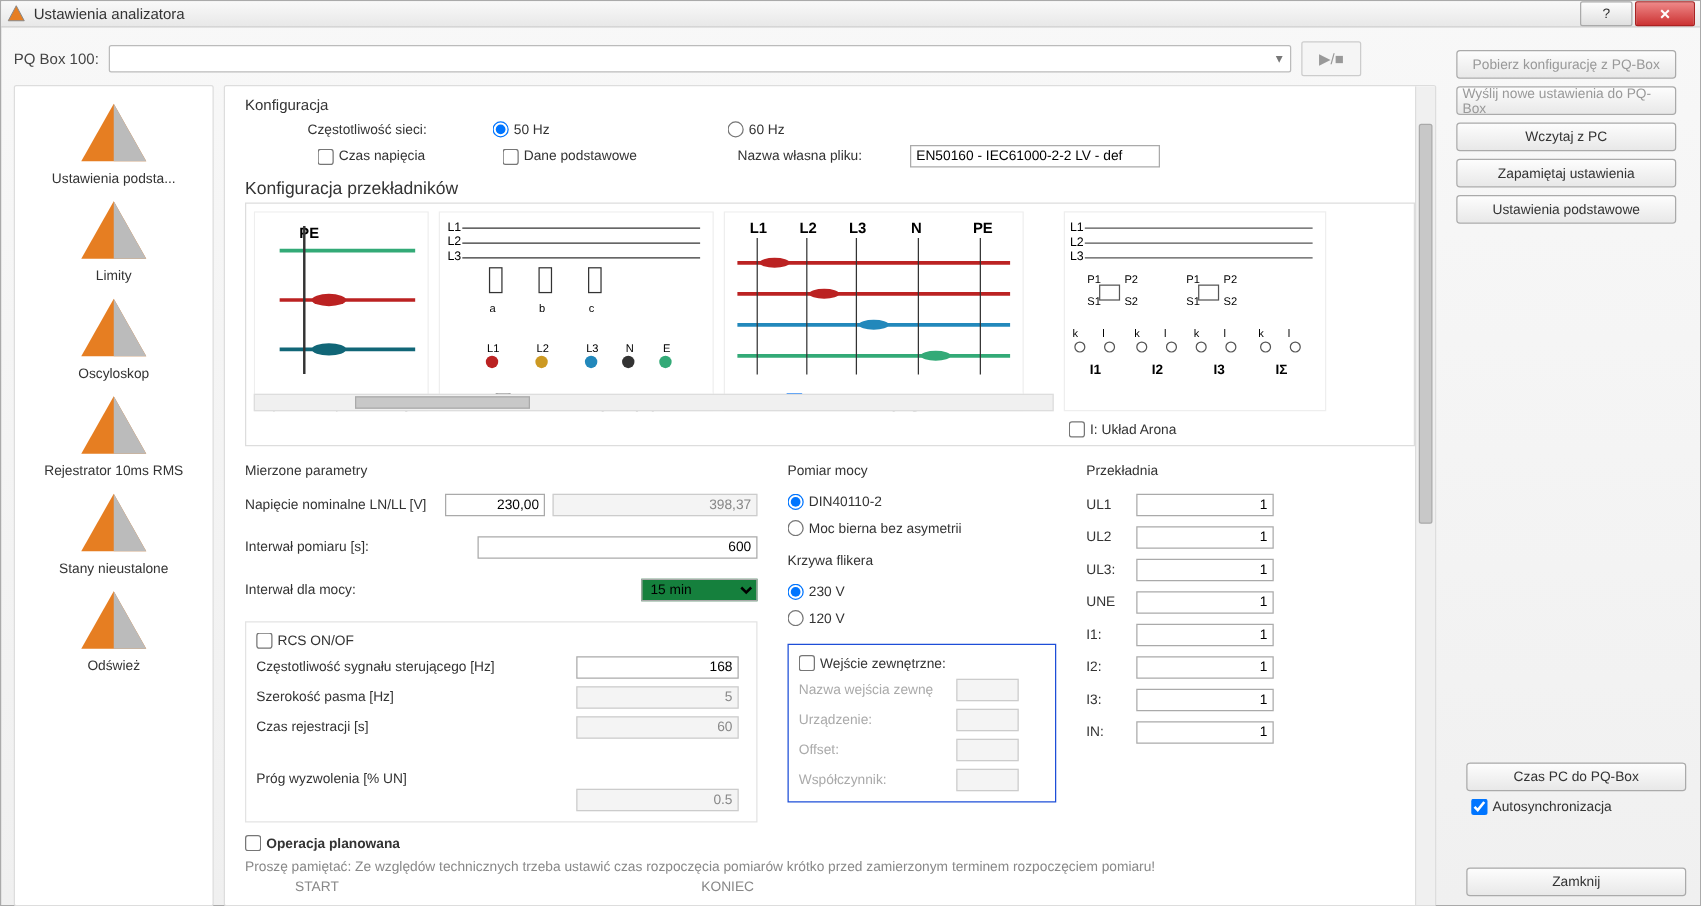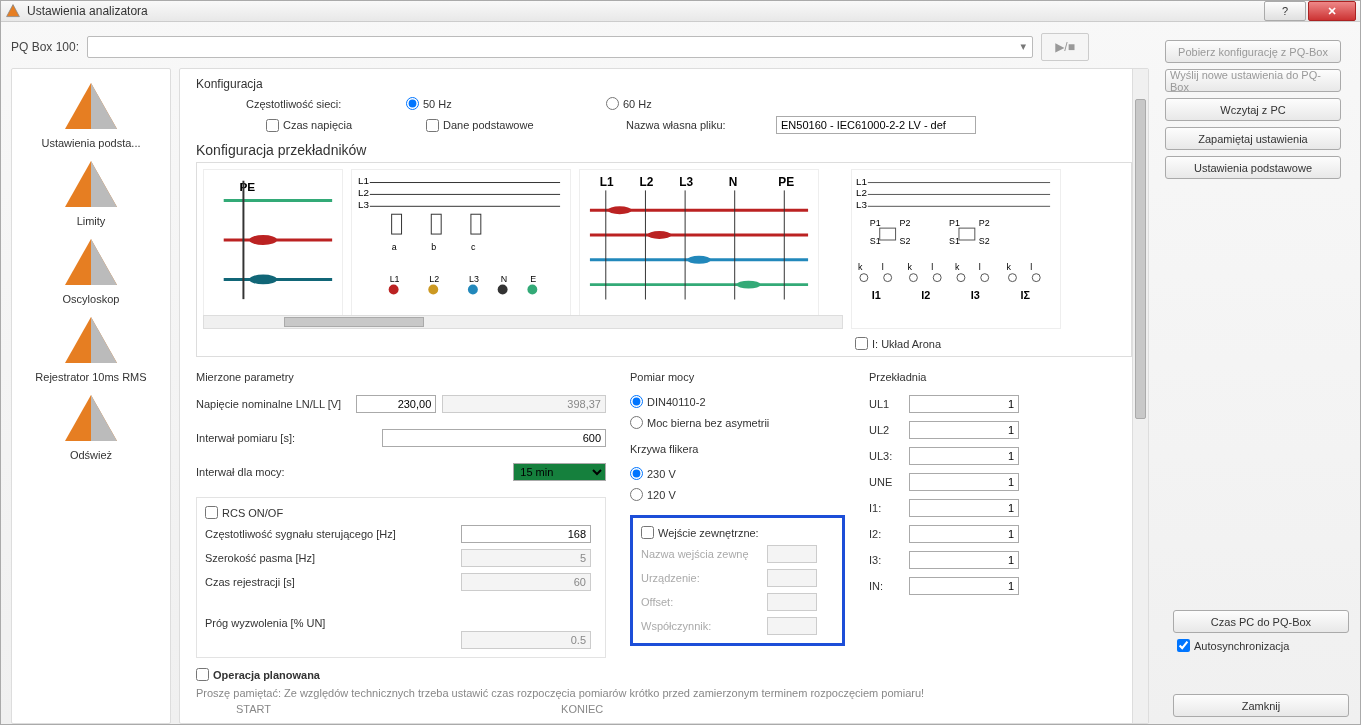--- a/index.html
+++ b/index.html
@@ -32,21 +32,21 @@
   .side-item { display: flex; flex-direction: column; align-items: center; gap: 2px; cursor: pointer; padding: 2px; width: 100%; }
   .side-item .tri-svg { width: 64px; height: 56px; }
   .side-label { font-size: 11px; color: #333; text-align: center; }
 
   .content { flex: 1; background: #fff; border: 1px solid #ddd; border-radius: 2px; padding: 8px 16px; position: relative; max-width: 970px; overflow: hidden; }
   .scrollbar-v { position: absolute; right:0; top:0; bottom:0; width: 16px; background: #f0f0f0; border-left:1px solid #ddd; }
   .scrollbar-v .thumb { position: absolute; left:2px; right:2px; top: 30px; height: 320px; background: #c8c8c8; border:1px solid #aaa; border-radius:2px; }
 
   .section-title { font-size: 12px; color: #333; margin-bottom: 6px; }
 
-  .config-row { display: flex; align-items: center; gap: 20px; padding-left: 50px; margin-bottom: 6px; }
+  .config-row { display: flex; align-items: center; gap: 8px; padding-left: 50px; margin-bottom: 6px; }
   .cfg-label { width: 140px; font-size: 11px; }
   .radio, .checkb { display: inline-flex; align-items: center; gap: 4px; font-size: 11px; }
   .radio input, .checkb input { margin:0; }
 
   .subtitle { font-size: 14px; color: #333; margin: 8px 0 4px 0; }
 
   .diagram-row { display: flex; gap: 8px; border: 1px solid #ddd; padding: 6px; flex-wrap: nowrap; align-items: flex-start; }
   .diagram-box { height: 160px; border: 1px solid #eee; background: #fff; position: relative; flex-shrink: 0; }
   .diag-1 { width: 140px; }
   .diag-2 { width: 220px; }
@@ -67,21 +67,21 @@
   .zone-title { font-size: 11px; color: #333; margin-bottom: 4px; }
 
   .field-row { display:flex; align-items:center; gap:6px; }
   .field-label { width: 180px; font-size:11px; color:#333; }
   .num-input { height: 18px; border:1px solid #aaa; background:#fff; text-align:right; padding-right:4px; font-size:11px; }
   .num-input.dis { background:#f4f4f4; color:#888; border-color:#ccc;}
   .w80 { width: 80px; } .w190{width:190px;}
   .combo { height:18px; border:1px solid #aaa; background:#15803d; font-size:11px; padding:0 2px; }
 
   .rcs-box { border:1px solid #e3e3e3; padding:8px; margin-top:8px; display:flex; flex-direction:column; gap:6px;}
-  .ext-box { border:3px solid #1d4ed8; padding:8px; display:flex; flex-direction:column; gap:6px;}
+  .ext-box { border:1px solid #1d4ed8; padding:8px; display:flex; flex-direction:column; gap:6px;}
   .muted { color:#aaa; }
 
   .przek-row { display:flex; align-items:center; gap:4px; }
   .przek-label { width:36px; font-size:11px; }
   .przek-inp { width:110px; height:18px; border:1px solid #aaa; text-align:right; padding-right:4px; font-size:11px; }
 
   .planned { margin-top:10px; }
   .planned .note { font-size:11px; color:#888; margin:4px 0; }
   .planned .hdrs { display:flex; gap:290px; padding-left:40px; font-size:11px; color:#888;}
 
@@ -143,20 +143,27 @@
             <polygon points="32,4 32,50 58,50" fill="#bbb"></polygon>
           </svg>
         <span class="side-label">Oscyloskop</span>
       </div>
       <div class="side-item">
         <svg class="tri-svg" viewBox="0 0 64 56">
             <polygon points="32,4 6,50 58,50" fill="#e67e22"></polygon>
             <polygon points="32,4 32,50 58,50" fill="#bbb"></polygon>
           </svg>
         <span class="side-label">Rejestrator 10ms RMS</span>
+      </div>
+      <div class="side-item">
+        <svg class="tri-svg" viewBox="0 0 64 56">
+            <polygon points="32,4 6,50 58,50" fill="#e67e22"></polygon>
+            <polygon points="32,4 32,50 58,50" fill="#bbb"></polygon>
+          </svg>
+        <span class="side-label">Stany nieustalone</span>
       </div>
       <div class="side-item">
         <svg class="tri-svg" viewBox="0 0 64 56">
             <polygon points="32,4 6,50 58,50" fill="#e67e22"></polygon>
             <polygon points="32,4 32,50 58,50" fill="#bbb"></polygon>
           </svg>
         <span class="side-label">Odśwież</span>
       </div>
     </div>
 

